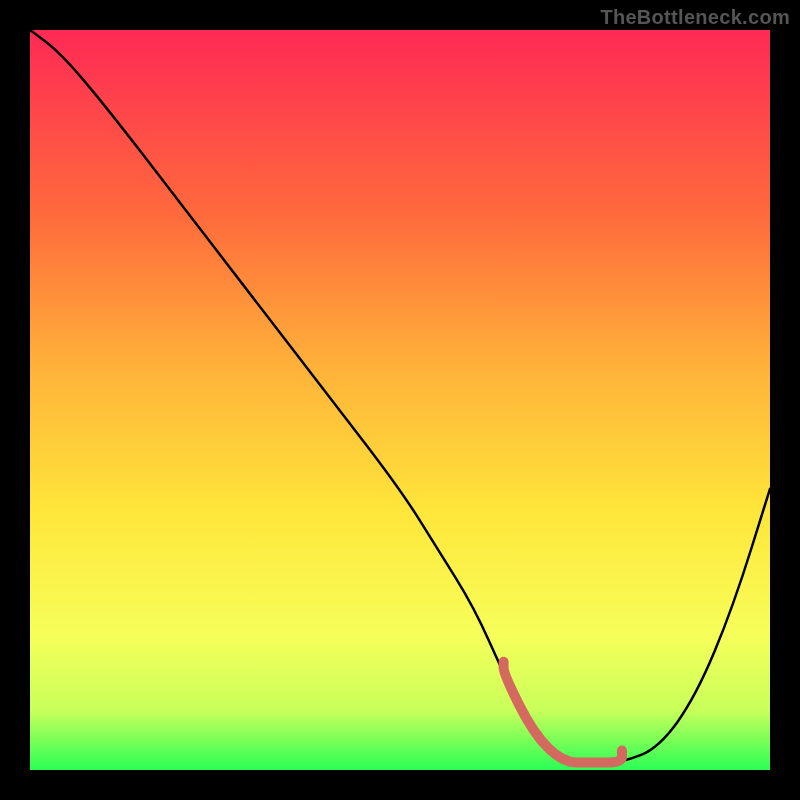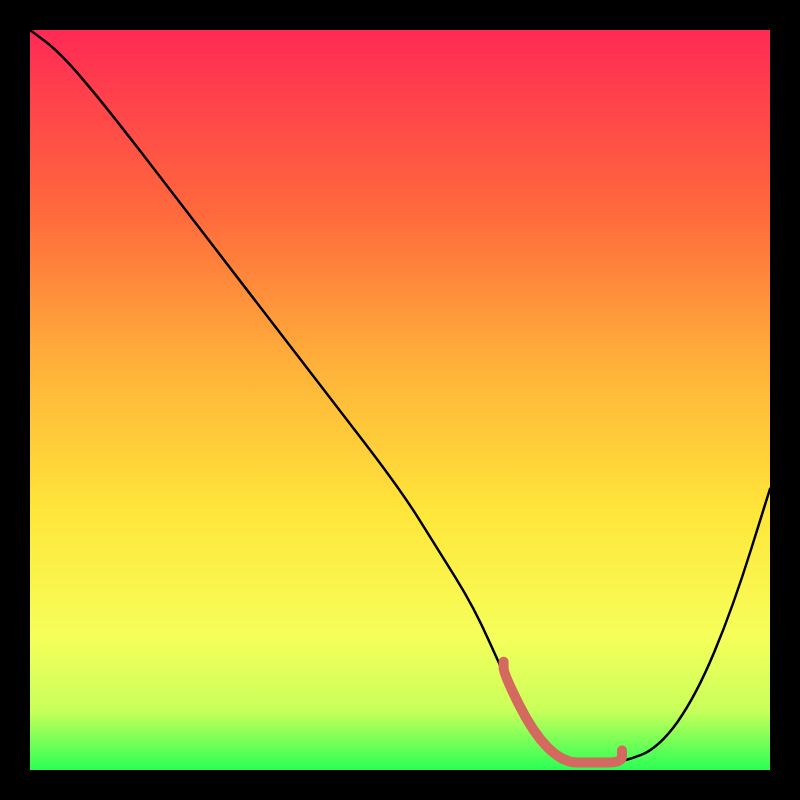--- a/index.html
+++ b/index.html
@@ -37,20 +37,21 @@
   svg {
     display: block;
     width: 100%;
     height: 100%;
   }
 </style>
 </head>
 <body>
 
 <div class="frame">
+  <div class="watermark">TheBottleneck.com</div>
 
   <div class="plot-wrap">
     <svg id="chart-svg" viewBox="0 0 740 740" preserveAspectRatio="none">
       <defs>
         <linearGradient id="bg-grad" x1="0" y1="0" x2="0" y2="1">
             <stop offset="0.0%" stop-color="#ff2a55"></stop>
             <stop offset="25.0%" stop-color="#ff6a3c"></stop>
             <stop offset="45.0%" stop-color="#ffb03a"></stop>
             <stop offset="65.0%" stop-color="#ffe63a"></stop>
             <stop offset="82.0%" stop-color="#f6ff5a"></stop>

